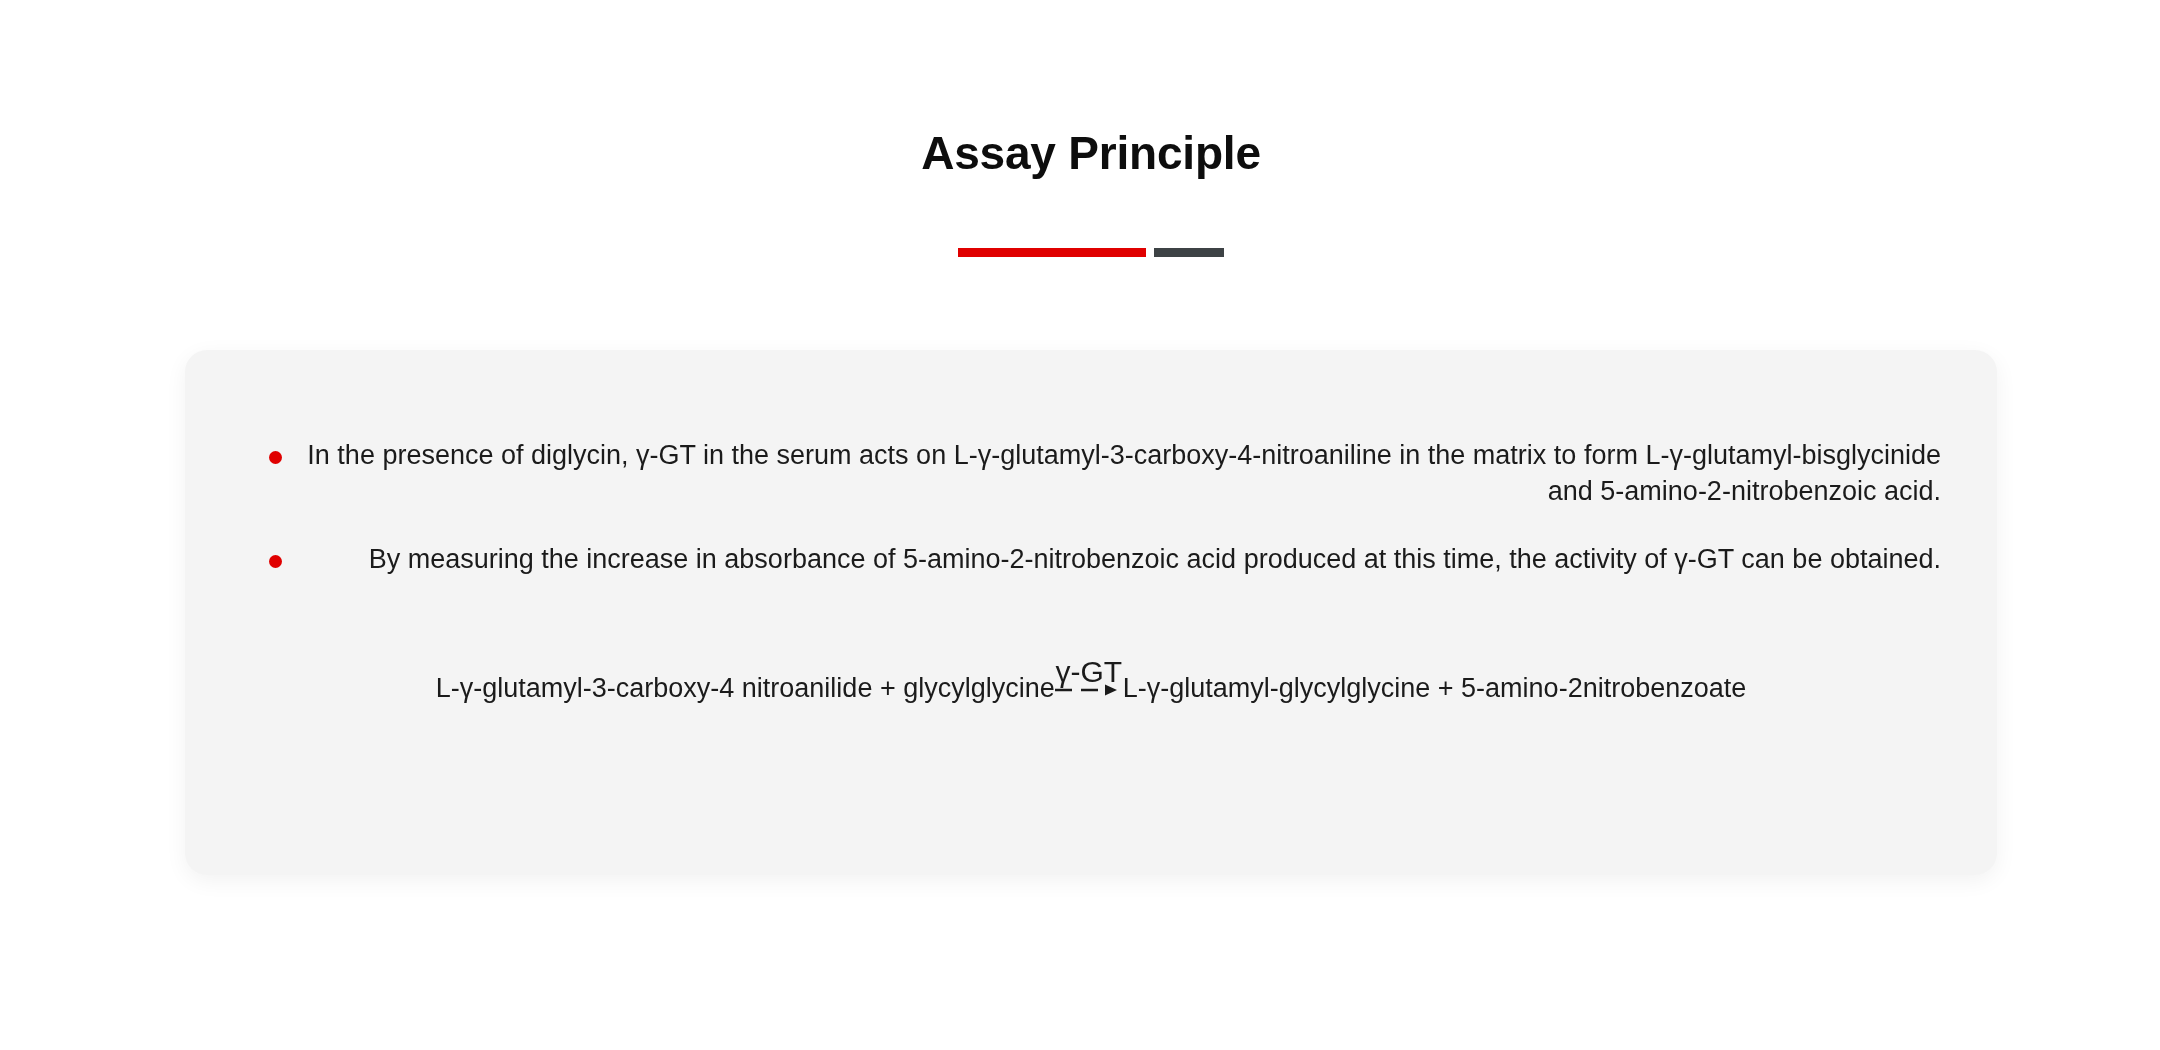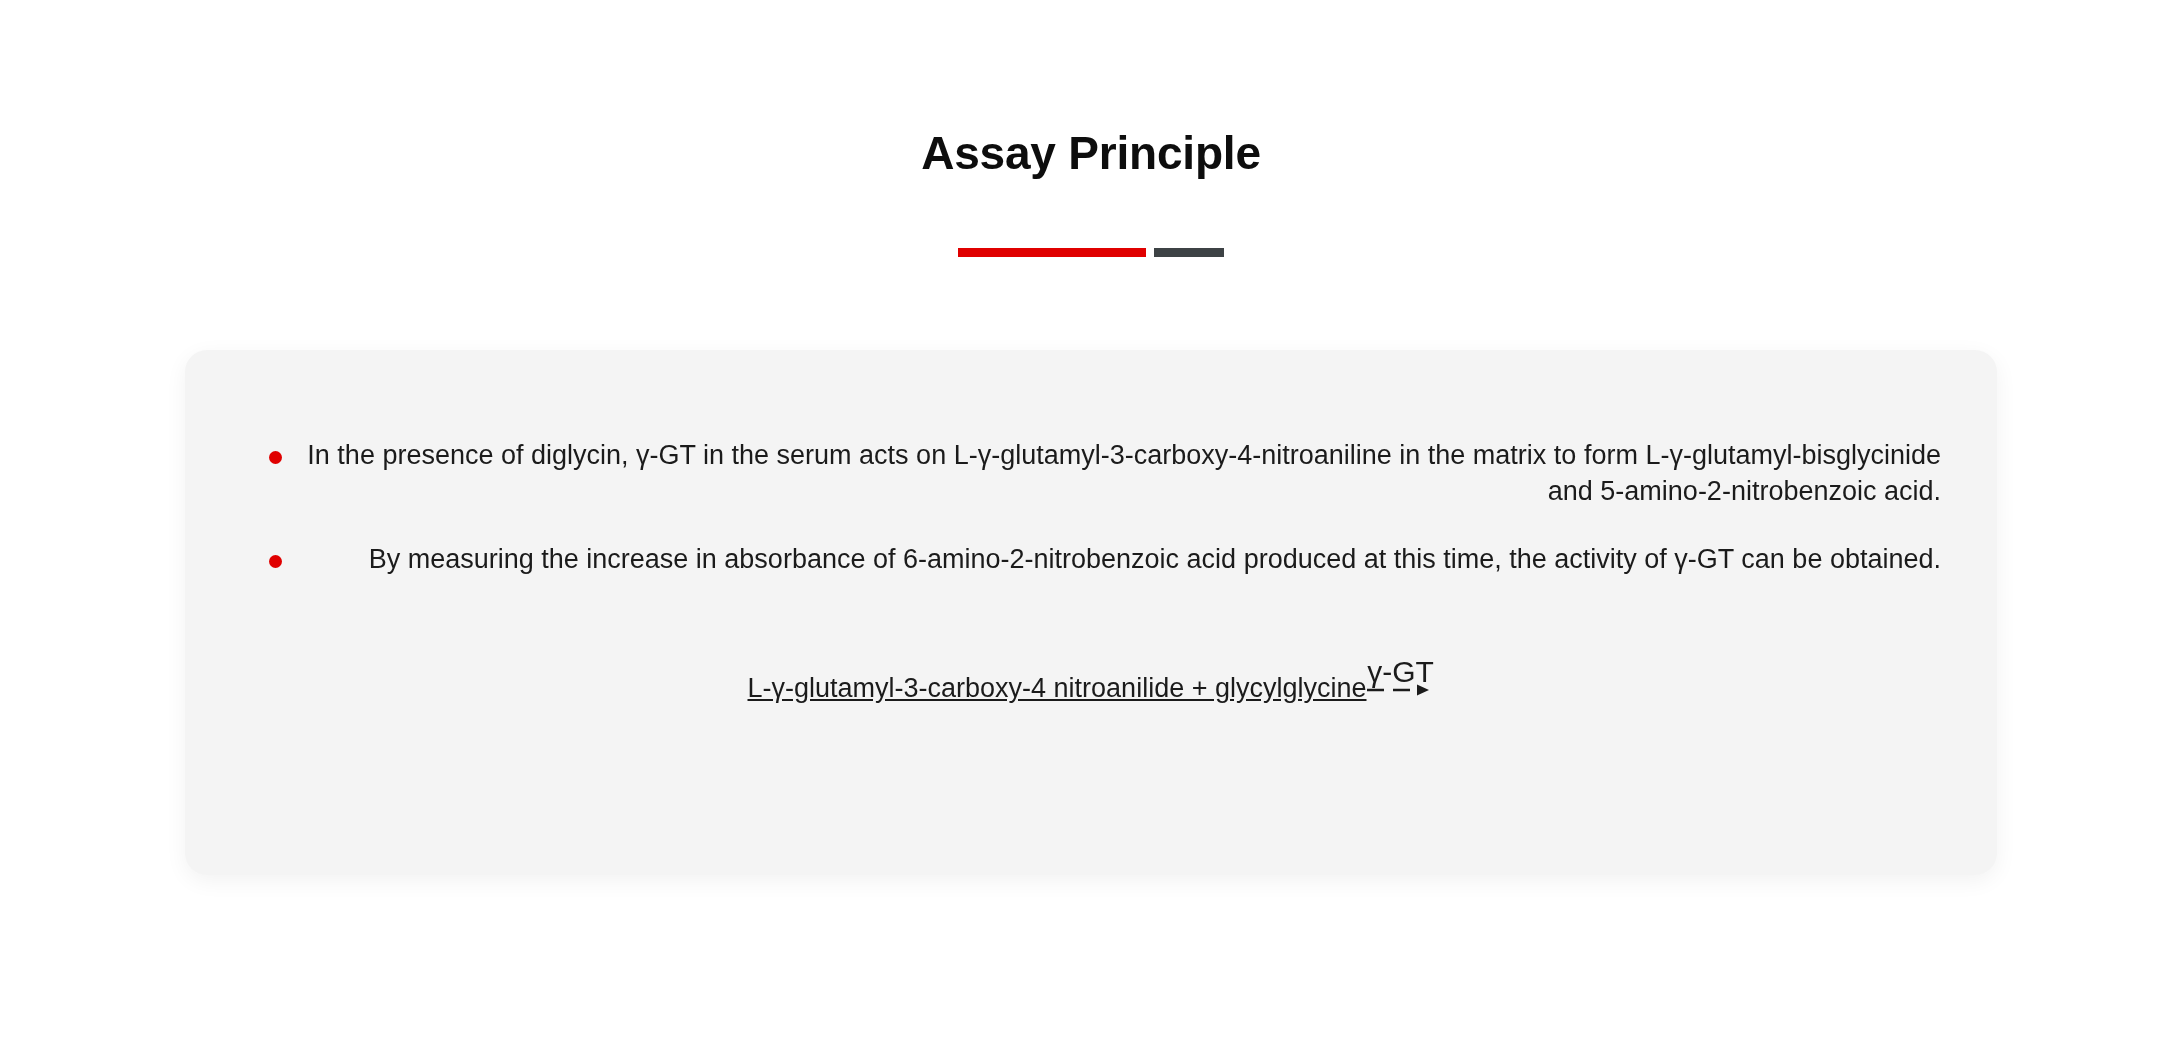--- a/index.html
+++ b/index.html
@@ -112,21 +112,20 @@
     text-align: center;
     color: #1b1b1b;
   }
   .equation-line {
     display: inline-flex;
     align-items: flex-end;
     justify-content: flex-end;
     white-space: nowrap;
     font-size: 27px;
     line-height: 1.2;
-    text-decoration: underline;
   }
   .eq-left, .eq-right {
     display: inline-block;
     padding-bottom: 2px;
   }
   .eq-arrow-wrap {
     position: relative;
     display: inline-block;
     width: 68px;
     height: 48px;
@@ -163,33 +162,34 @@
 
   <div class="content-card">
 
     <ul class="bullet-list">
       <li class="bullet-item">
         <span class="bullet-dot"></span>
         <span>In the presence of diglycin, γ-GT in the serum acts on L-γ-glutamyl-3-carboxy-4-nitroaniline in the matrix to form L-γ-glutamyl-bisglycinide and 5-amino-2-nitrobenzoic acid.</span>
       </li>
       <li class="bullet-item">
         <span class="bullet-dot"></span>
-        <span>By measuring the increase in absorbance of 6-amino-2-nitrobenzoic acid produced at this time, the activity of γ-GT can be obtained.</span>
+        <span>By measuring the increase in absorbance of 5-amino-2-nitrobenzoic acid produced at this time, the activity of γ-GT can be obtained.</span>
       </li>
     </ul>
 
     <div class="equation-block">
       <div class="equation-line">
         <span class="eq-left">L-γ-glutamyl-3-carboxy-4 nitroanilide + glycylglycine</span>
 
         <span class="eq-arrow-wrap">
           <span class="eq-enzyme">γ-GT</span>
           <svg class="eq-arrow-svg" width="68" height="16" viewBox="0 0 68 16">
             <line x1="0" y1="8" x2="52" y2="8" stroke="#1b1b1b" stroke-width="2.4" stroke-dasharray="17 9"></line>
             <path d="M50 2.5 L62 8 L50 13.5 Z" fill="#1b1b1b"></path>
           </svg>
         </span>
 
+        <span class="eq-right">L-γ-glutamyl-glycylglycine + 5-amino-2nitrobenzoate</span>
       </div>
     </div>
 
   </div>
 </div>
 
 </body></html>

